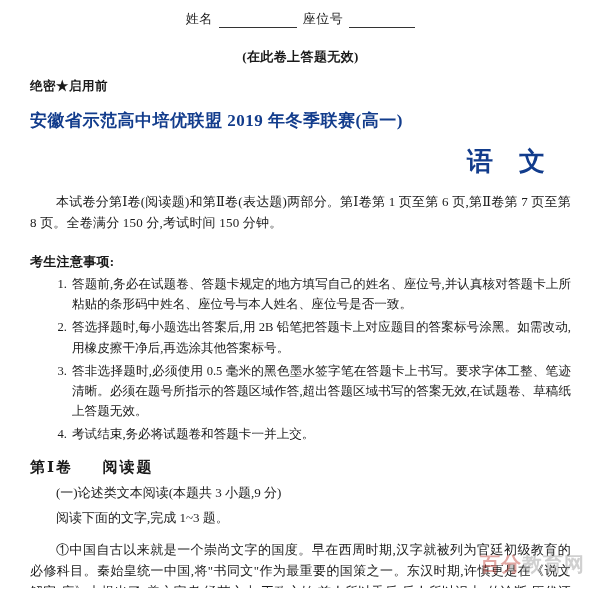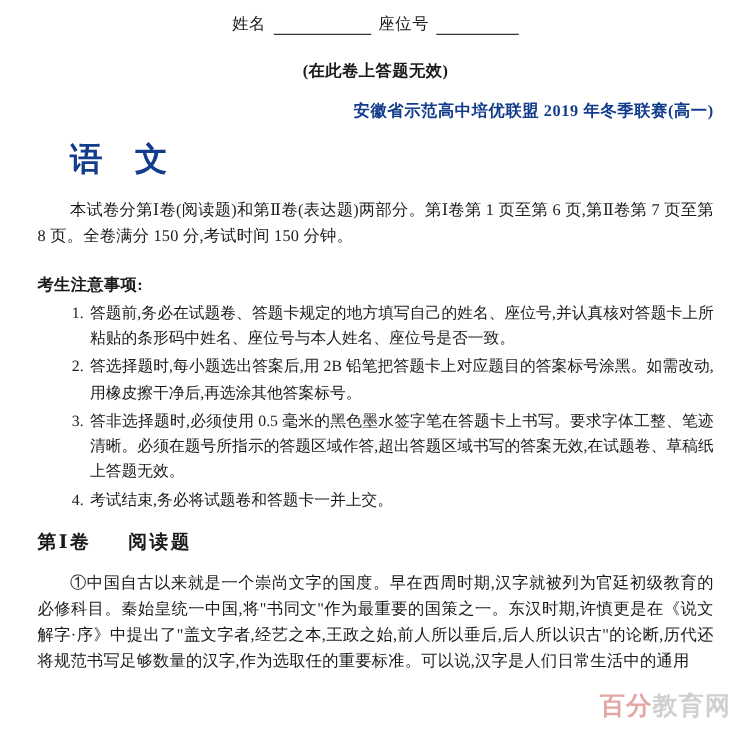--- a/index.html
+++ b/index.html
@@ -51,29 +51,29 @@
   }
 
   .secret {
     margin-top: 12px;
     font-size: 12.5px;
     font-weight: bold;
     letter-spacing: 0.5px;
   }
 
   .doc-title {
-    text-align: right;
-    font-size: 13px;
+    text-align: left;
+    font-size: 17px;
     font-weight: bold;
     color: #123c8c;
     margin-top: 14px;
     letter-spacing: 0.5px;
   }
   .subject {
-    text-align: left;
+    text-align: right;
     font-size: 26px;
     font-weight: bold;
     color: #123c8c;
     margin-top: 12px;
     letter-spacing: 26px;
     text-indent: 26px;
   }
 
   .para {
     font-size: 13px;
@@ -149,20 +149,21 @@
 
   <div class="topline">
     <span class="lbl">姓名</span>
     <span class="blank"></span>
     <span class="lbl">座位号</span>
     <span class="blank short"></span>
   </div>
 
   <div class="notice-center">(在此卷上答题无效)</div>
 
+  <div class="secret">绝密★启用前</div>
 
   <div class="doc-title">安徽省示范高中培优联盟 2019 年冬季联赛(高一)</div>
 
   <div class="subject">语文</div>
 
   <div class="para indent">本试卷分第Ⅰ卷(阅读题)和第Ⅱ卷(表达题)两部分。第Ⅰ卷第 1 页至第 6 页,第Ⅱ卷第 7 页至第 8 页。全卷满分 150 分,考试时间 150 分钟。</div>
 
   <div class="notes-title">考生注意事项:</div>
   <ol class="notes">
     <li>答题前,务必在试题卷、答题卡规定的地方填写自己的姓名、座位号,并认真核对答题卡上所粘贴的条形码中姓名、座位号与本人姓名、座位号是否一致。</li>
@@ -170,20 +171,22 @@
     <li>答非选择题时,必须使用 0.5 毫米的黑色墨水签字笔在答题卡上书写。要求字体工整、笔迹清晰。必须在题号所指示的答题区域作答,超出答题区域书写的答案无效,在试题卷、草稿纸上答题无效。</li>
     <li>考试结束,务必将试题卷和答题卡一并上交。</li>
   </ol>
 
   <div class="section-head">
     <span>第Ⅰ卷</span>
     <span class="gap"></span>
     <span>阅读题</span>
   </div>
 
+  <div class="sub-head">(一)论述类文本阅读(本题共 3 小题,9 分)</div>
+  <div class="sub-head">阅读下面的文字,完成 1~3 题。</div>
 
   <div class="para indent">①中国自古以来就是一个崇尚文字的国度。早在西周时期,汉字就被列为官廷初级教育的必修科目。秦始皇统一中国,将"书同文"作为最重要的国策之一。东汉时期,许慎更是在《说文解字·序》中提出了"盖文字者,经艺之本,王政之始,前人所以垂后,后人所以识古"的论断,历代还将规范书写足够数量的汉字,作为选取任的重要标准。可以说,汉字是人们日常生活中的通用</div>
 
   <div class="watermark">
     <span class="red">百分</span><span>教育网</span>
   </div>
 
   <div class="clip-bottom"></div>
 </div>
 

